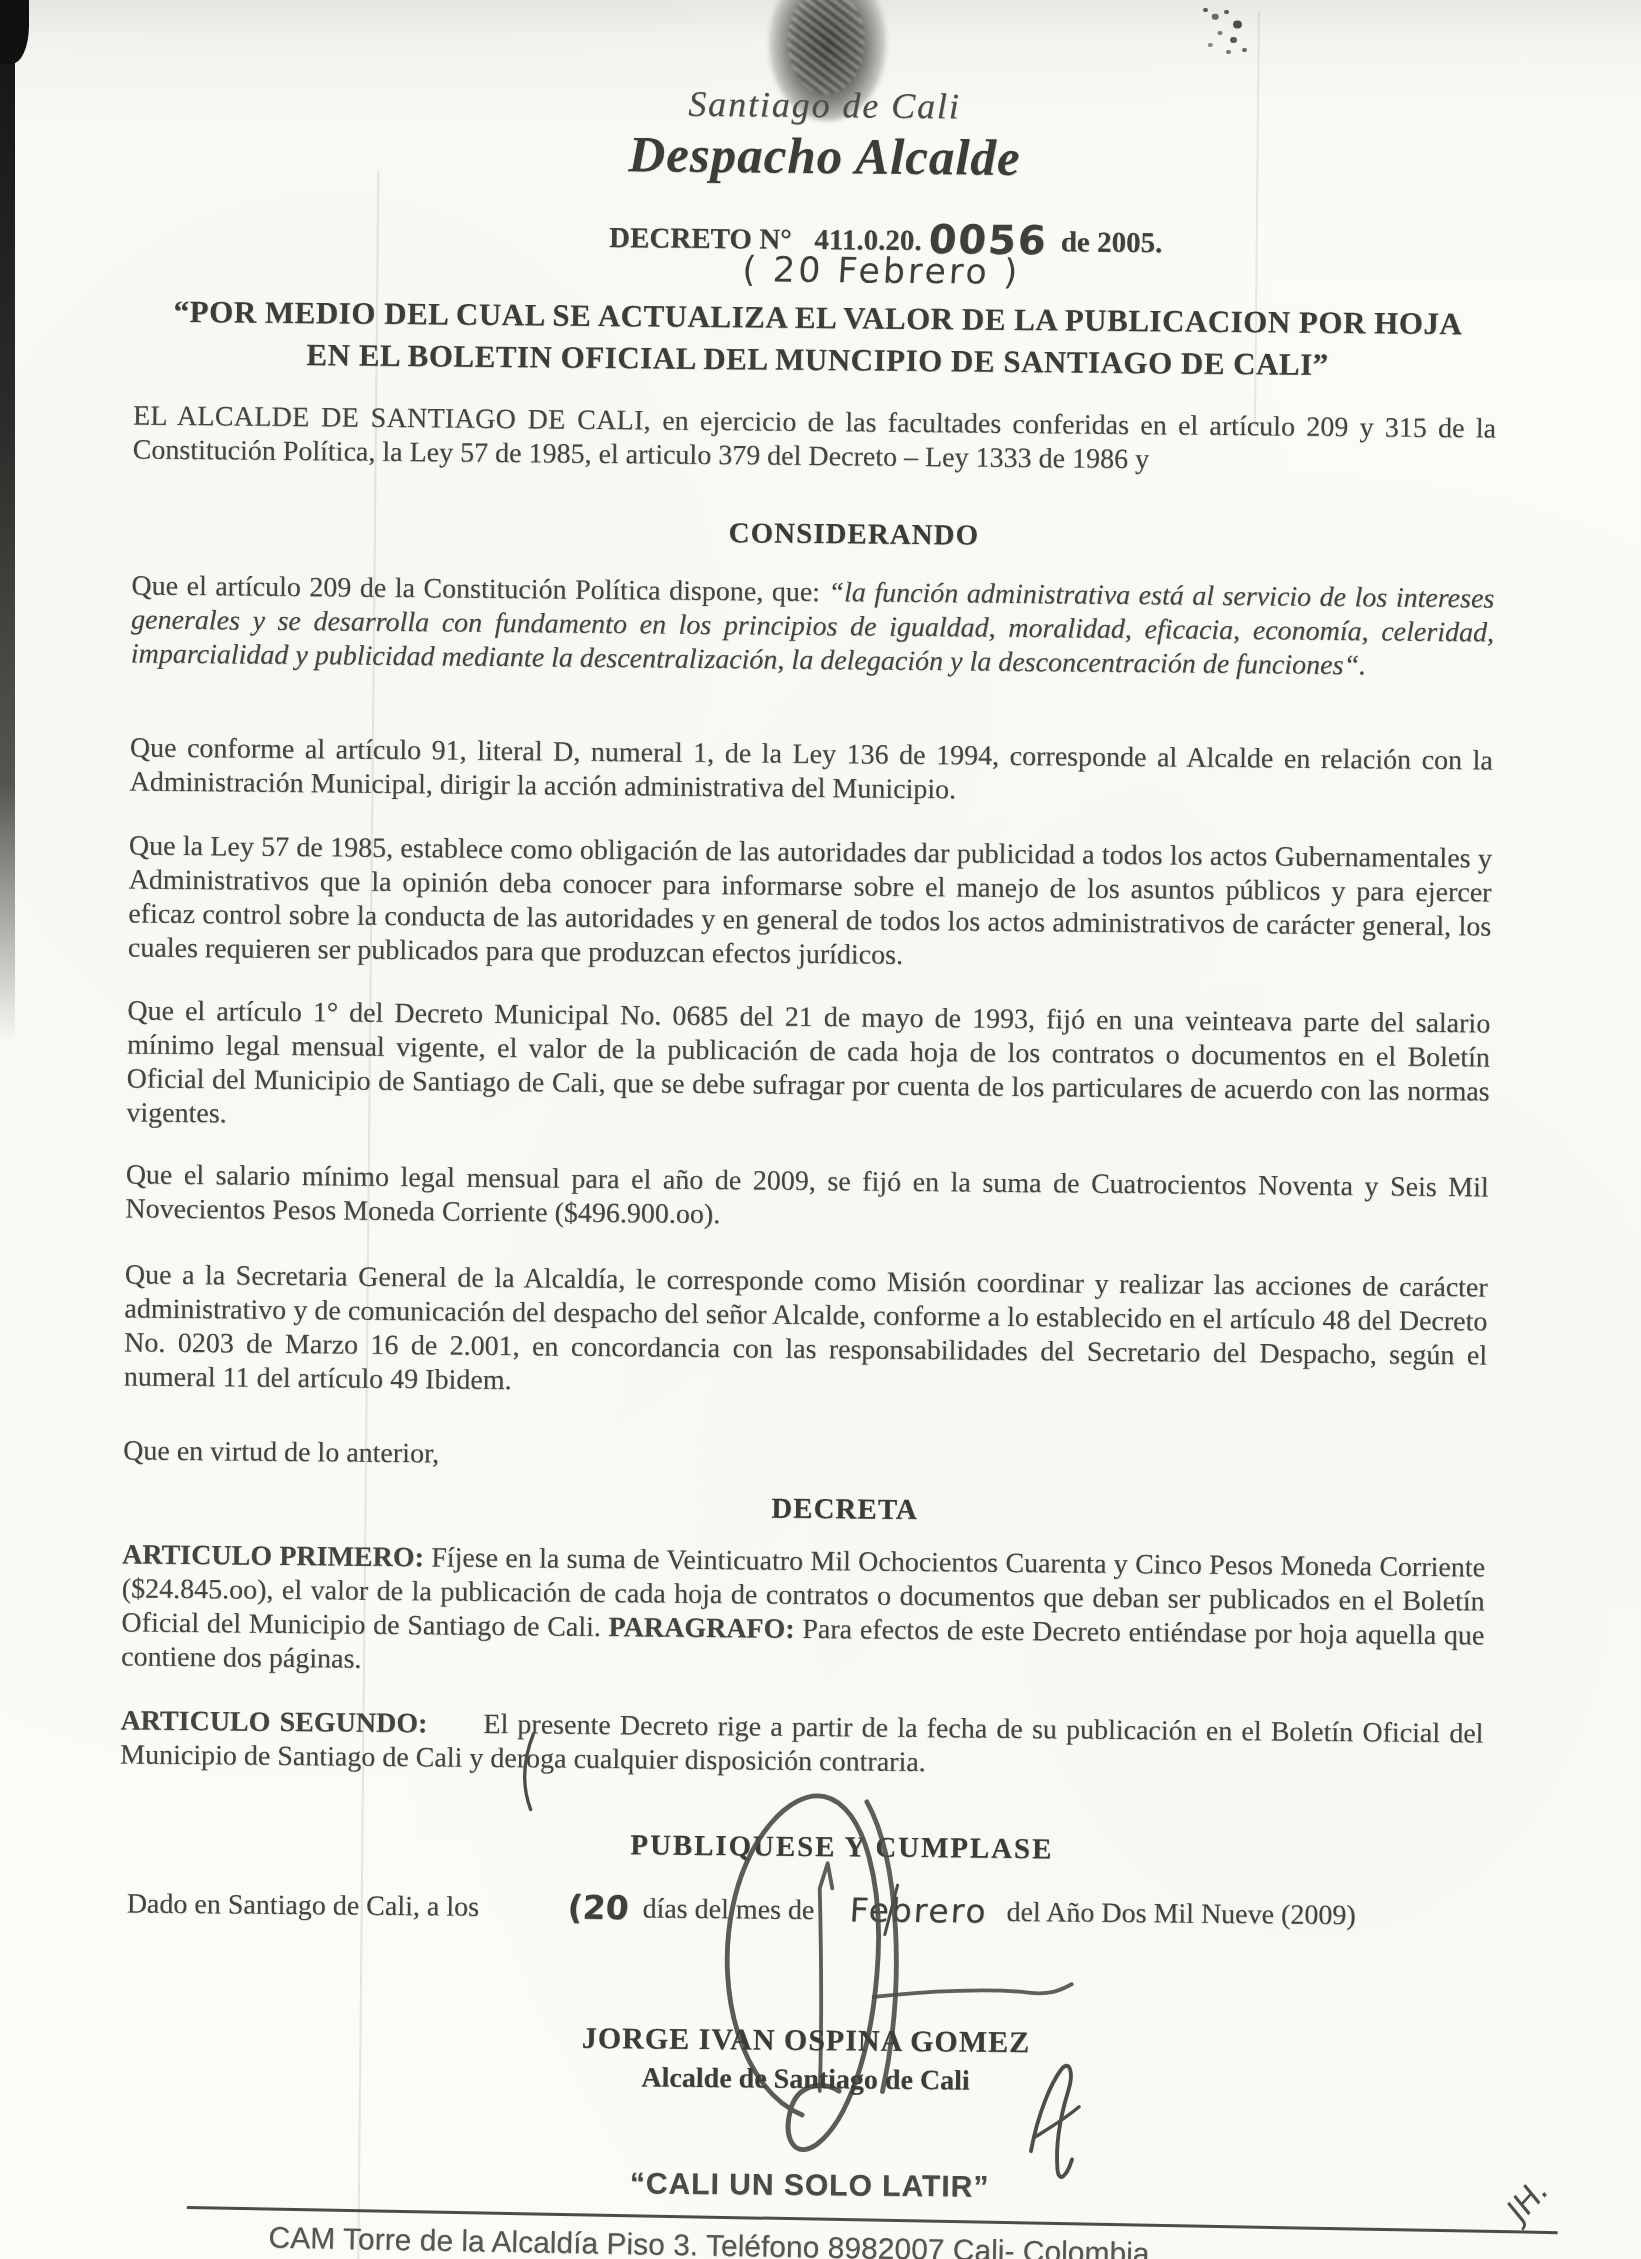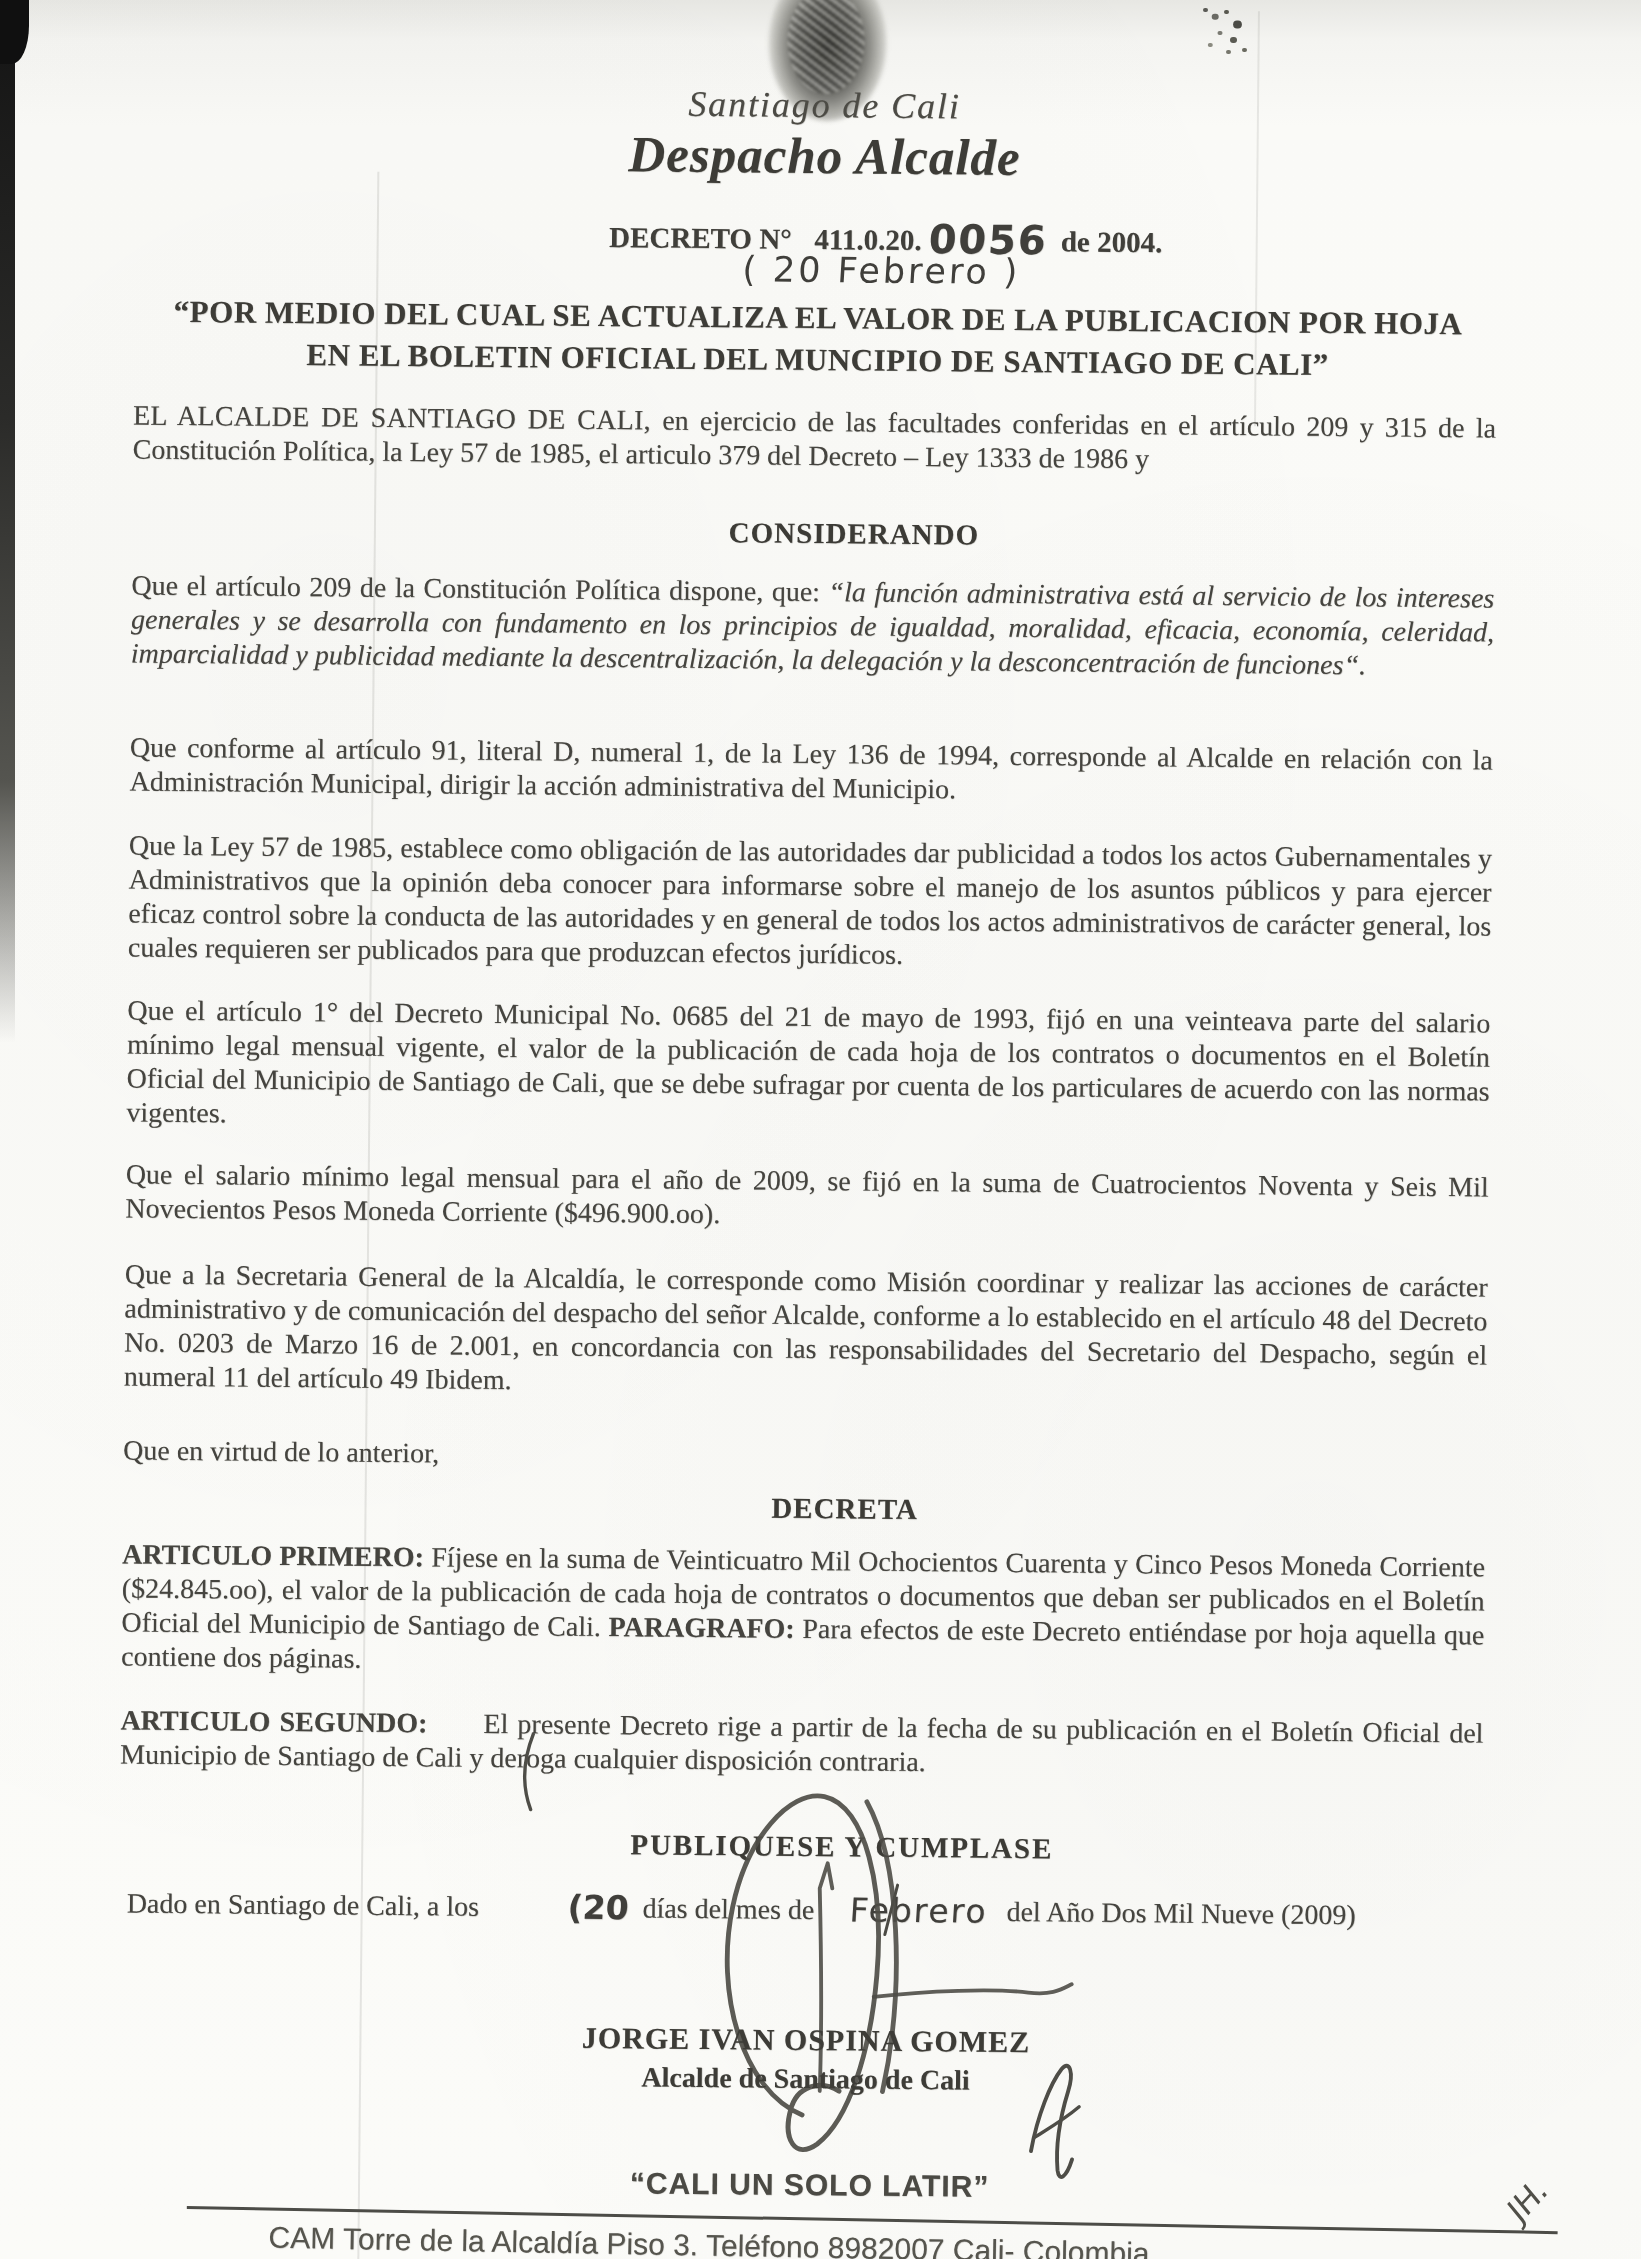--- a/index.html
+++ b/index.html
@@ -106,21 +106,21 @@
     <div class="seal"></div>
     <div class="seal-inner"></div>
 
     <div class="city soft">Santiago de Cali</div>
     <div class="office soft">Despacho Alcalde</div>
 
     <div class="decree-line soft">
       <span>DECRETO N°</span>
       <span class="decree-code">411.0.20.</span>
       <span class="hw hw-number">0056</span>
-      <span class="decree-suffix">de 2004.</span>
+      <span class="decree-suffix">de 2005.</span>
     </div>
     <div class="decree-date">
       <span class="hw">( 20 Febrero )</span>
     </div>
 
     <div class="title soft">
       <span>“POR MEDIO  DEL CUAL SE ACTUALIZA EL VALOR DE LA PUBLICACION POR HOJA</span>
       <span>EN EL BOLETIN OFICIAL DEL MUNCIPIO DE SANTIAGO DE CALI”</span>
     </div>
 

